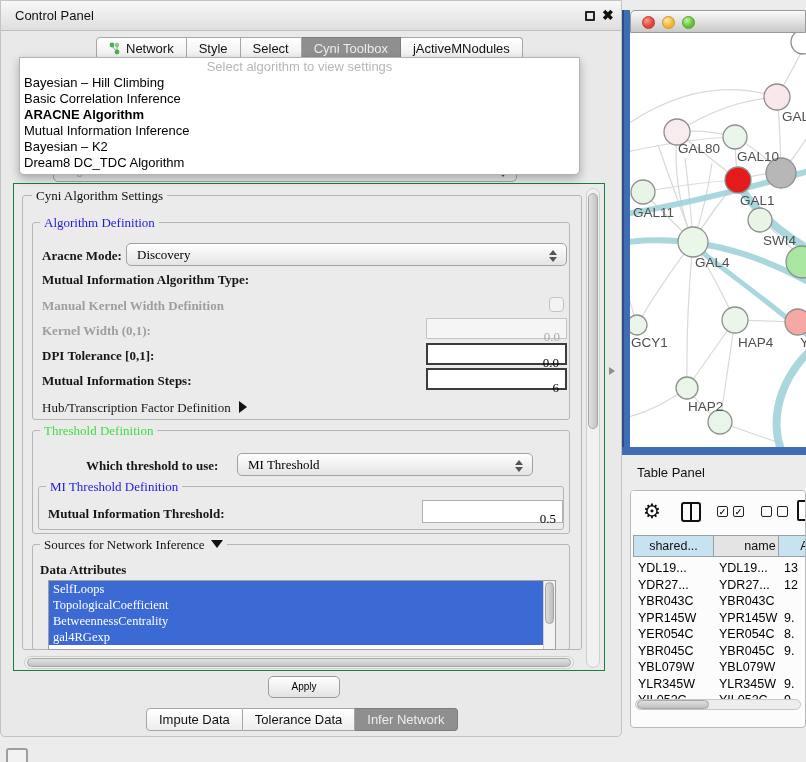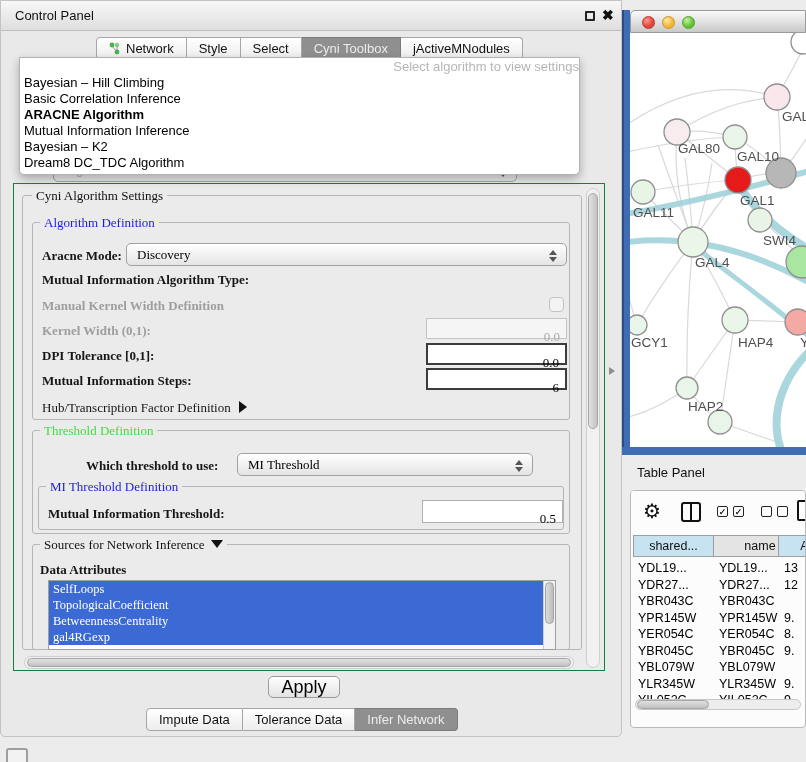--- a/index.html
+++ b/index.html
@@ -25,21 +25,21 @@
     background:linear-gradient(#ffffff,#ededed); border:1px solid #a6a6a6; border-left:none;
     white-space:nowrap; display:flex; align-items:center; gap:5px; }
   .tab:first-child { border-left:1px solid #a6a6a6; border-radius:4px 0 0 4px; }
   .tab:last-child { border-radius:0 4px 4px 0; }
   .tab.active { background:#8f8f8f; border-color:#7b7b7b; color:#ececec; }
 
   
   #algo-popup { left:18px; top:56px; width:561px; background:#fff;
     border:1px solid #b2b2b2; border-radius:0 0 5px 5px;
     box-shadow:0 4px 10px rgba(0,0,0,.28); z-index:60; padding-bottom:3px; }
-  #algo-popup-header { text-align:right; color:#b6b6b6; font-size:13px; line-height:17px; }
+  #algo-popup-header { text-align:center; color:#b6b6b6; font-size:13px; line-height:17px; }
   .popup-item { font-size:13px; line-height:16px; padding-left:4px; color:#000; }
   .popup-item.selected { font-weight:bold; }
 
   
   #hidden-combo { left:52px; top:157px; width:464px; height:24px; z-index:5;
     background:linear-gradient(#ffffff,#e6e6e6); border:1px solid #a6a6a6; border-radius:5px;
     color:#b0b0b0; font-size:13px; line-height:22px; padding-left:22px; }
 
   
   #settings { left:12px; top:182px; width:592px; height:488px; background:#ebebeb;
@@ -90,21 +90,21 @@
     border:1px solid #cfcfcf; border-radius:7px; }
   .vthumb { left:1px; top:4px; width:10px; height:236px;
     background:linear-gradient(90deg,#e2e2e2,#c2c2c2); border:1px solid #a6a6a6; border-radius:6px; }
   .hscroll { left:10px; top:472px; width:550px; height:13px; background:#f1f1f1;
     border:1px solid #cfcfcf; border-radius:7px; }
   .hthumb { left:2px; top:1px; width:544px; height:9px;
     background:linear-gradient(#e2e2e2,#c2c2c2); border:1px solid #a6a6a6; border-radius:5px; }
 
   #apply-btn { left:267px; top:675px; width:72px; height:22px;
     background:linear-gradient(#ffffff,#e2e2e2); border:1px solid #9b9b9b; border-radius:5px;
-    font-size:18px; text-align:center; line-height:20px; color:#000; }
+    font-size:10px; text-align:center; line-height:20px; color:#000; }
 
   
   #net-left-border { left:622px; top:10px; width:8px; height:445px; background:#3f6db4; border-left:2px solid #2b4c85; }
   #net-bottom-border { left:622px; top:447px; width:184px; height:8px; background:#3f6db4; }
   #net-titlebar { left:630px; top:10px; width:176px; height:23px;
     background:linear-gradient(#fafafa,#c9c9c9); border:1px solid #9a9a9a; border-radius:5px 0 0 0; }
   .light { position:absolute; top:5px; width:13px; height:13px; border-radius:50%; }
   #light-red   { left:11px; background:radial-gradient(circle at 35% 30%, #ff9a8e, #e0443a 60%); border:1px solid #b5352c; }
   #light-yellow{ left:31px; background:radial-gradient(circle at 35% 30%, #ffe9a6, #f2b431 60%); border:1px solid #cb9526; }
   #light-green { left:51px; background:radial-gradient(circle at 35% 30%, #c7f2a4, #62c135 60%); border:1px solid #53a02c; }

